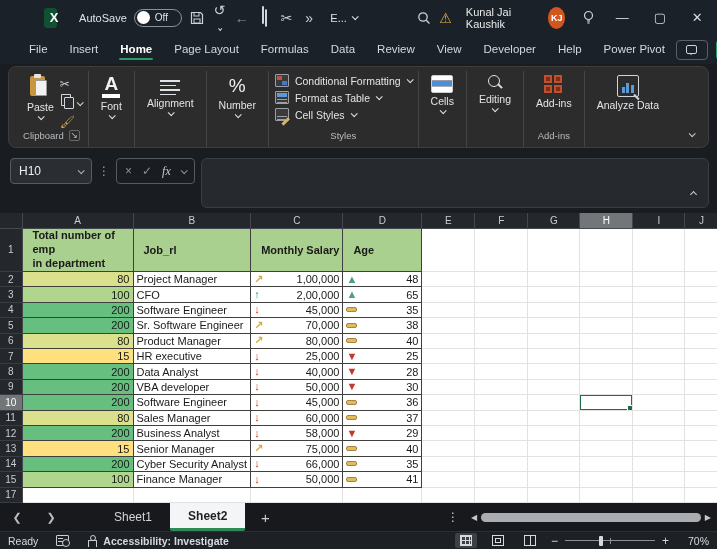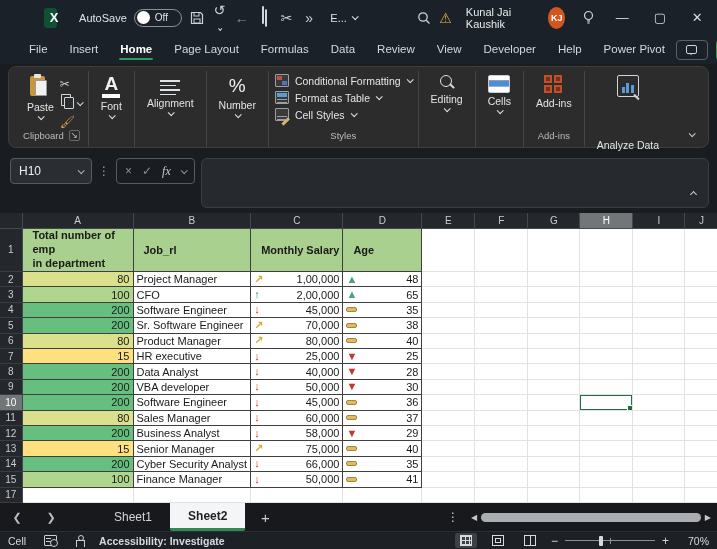--- a/index.html
+++ b/index.html
@@ -70,21 +70,21 @@
   .cells-ic::before { content:""; position:absolute; left:0; right:0; top:5px; height:5px; background:#4a90d9; }
   .cells-ic::after { content:""; position:absolute; left:0; right:0; top:4px; height:1px; box-shadow:0 6px 0 #aab, 0 0 0 #aab; background:#99a; }
   .mag { width:16px; height:16px; position:relative; }
   .mag::before { content:""; position:absolute; left:1px; top:0; width:10px; height:10px; border:1.6px solid #dfe3e7; border-radius:50%; }
   .mag::after { content:""; position:absolute; left:10px; top:10px; width:6px; height:1.8px; background:#dfe3e7; transform:rotate(45deg); }
   .addins-ic { width:20px; height:20px; display:grid; grid-template-columns:8px 8px; grid-template-rows:8px 8px; gap:2px; }
   .addins-ic span { border:2px solid #c0502e; background:#7d2d12; }
   .analyze-ic { width:22px; height:22px; border:1.4px solid #cfd4d9; border-radius:2px; position:relative; display:flex; align-items:flex-end; justify-content:center; gap:1.5px; padding:3px 4px; }
   .analyze-ic i { display:block; width:3px; background:#5b9bd5; }
   .analyze-ic::after { content:""; position:absolute; right:-2px; bottom:-2px; width:7px; height:1.8px; background:#cfd4d9; transform:rotate(45deg); }
-  .two-line { text-align:center; line-height:1.15;margin-top:40px; }
+  .two-line { text-align:center; line-height:1.15; }
   .ribbon-collapse { position:absolute; right:14px; bottom:6px; color:#c9ced3; }
   .chv-up { transform:rotate(-135deg); }
 
   
   .fbar { height:61px; display:flex; align-items:flex-start; padding:6px 8px 0 10px; gap:6px; background:#191d22; }
   .namebox { width:82px; height:26px; background:#2a2e33; border:1px solid #565b61; border-radius:4px; display:flex; align-items:center; padding:0 8px; font-size:12px; color:#eceef0; }
   .namebox .chv { margin-left:auto; color:#aeb4ba; }
   .dots { color:#9aa0a6; font-size:12px; padding-top:6px; }
   .fx-group { height:26px; border:1px solid #565b61; border-radius:4px; display:flex; align-items:center; padding:0 8px; gap:10px; color:#8d949b; font-size:12px; }
   .fx { font-style:italic; font-family:"Liberation Serif","DejaVu Serif",serif; color:#c6cbd0; }
@@ -127,21 +127,21 @@
   .hscroll { width:240px; height:14px; display:flex; align-items:center; gap:4px; }
   .hs-arrow { color:#c4c8cc; font-size:8px; }
   .hs-track { flex:1; height:10px; display:flex; align-items:center; }
   .hs-thumb { width:100%; height:9px; background:#a9adb1; border-radius:5px; }
 
   
   .statusbar { height:18px; background:#1d2024; border-top:1px solid #2c2f33; display:flex; align-items:center; font-size:10.5px; color:#d6dade; padding:0 8px; gap:18px; }
   .macro-ic { width:13px; height:11px; border:1px solid #c9ced3; border-radius:1px; position:relative; }
   .macro-ic::before { content:""; position:absolute; left:1px; right:5px; top:2px; height:1px; box-shadow:0 3px 0 #c9ced3; background:#c9ced3; }
   .macro-ic::after { content:""; position:absolute; right:-2px; bottom:-2px; width:6px; height:6px; border:1.2px solid #c9ced3; border-radius:50%; background:#1d2024; }
-  .acc { display:flex; align-items:center; gap:14px; font-weight:bold; }
+  .acc { display:flex; align-items:center; gap:6px; font-weight:bold; }
   .acc-ic { width:10px; height:12px; position:relative; }
   .acc-ic::before { content:""; position:absolute; left:3px; top:0; width:4px; height:4px; border:1.2px solid #c9ced3; border-radius:50%; }
   .acc-ic::after { content:""; position:absolute; left:1px; top:5px; width:7px; height:6px; border-top:1.5px solid #c9ced3; border-left:1.2px solid #c9ced3; border-right:1.2px solid #c9ced3; }
   .st-right { margin-left:auto; display:flex; align-items:center; gap:10px; }
   .view-ic { width:22px; height:15px; display:flex; align-items:center; justify-content:center; border-radius:2px; }
   .view-ic.on { background:#3d4145; }
   .vi-grid { width:12px; height:11px; background:
       repeating-linear-gradient(0deg,#d6dade 0 1px,transparent 1px 4px),
       repeating-linear-gradient(90deg,#d6dade 0 1px,transparent 1px 4px); border:1px solid #d6dade; }
   .vi-page { width:12px; height:11px; border:1.2px solid #d6dade; position:relative; }
@@ -320,33 +320,33 @@
           </div>
         </div>
         <div class="rgroup-label">
             <span>Styles</span>
           </div>
       </div>
 
       <div class="rgroup">
         <div class="rgroup-body">
           <div class="bigbtn">
-            <span class="mag"></span>
-            <span>Editing</span>
+            <span class="cells-ic"></span>
+            <span>Cells</span>
             <span class="chv"></span>
           </div>
         </div>
         <div class="rgroup-label"></div>
       </div>
 
       <div class="rgroup">
         <div class="rgroup-body">
           <div class="bigbtn">
-            <span class="cells-ic"></span>
-            <span>Cells</span>
+            <span class="mag"></span>
+            <span>Editing</span>
             <span class="chv"></span>
           </div>
         </div>
         <div class="rgroup-label"></div>
       </div>
 
       <div class="rgroup">
         <div class="rgroup-body">
           <div class="bigbtn">
             <span class="addins-ic">
@@ -803,21 +803,21 @@
         <span class="hs-arrow">◀</span>
         <span class="hs-track">
             <span class="hs-thumb"></span>
           </span>
         <span class="hs-arrow">▶</span>
       </span>
     </span>
   </div>
 
   <div class="statusbar">
-    <span>Cell</span>
+    <span>Ready</span>
     <span class="macro-ic"></span>
     <span class="acc">
       <span class="acc-ic"></span>
       <span>Accessibility: Investigate</span>
     </span>
     <span class="st-right">
       <span class="view-ic on">
           <span class="vi-grid"></span>
         </span>
       <span class="view-ic">

